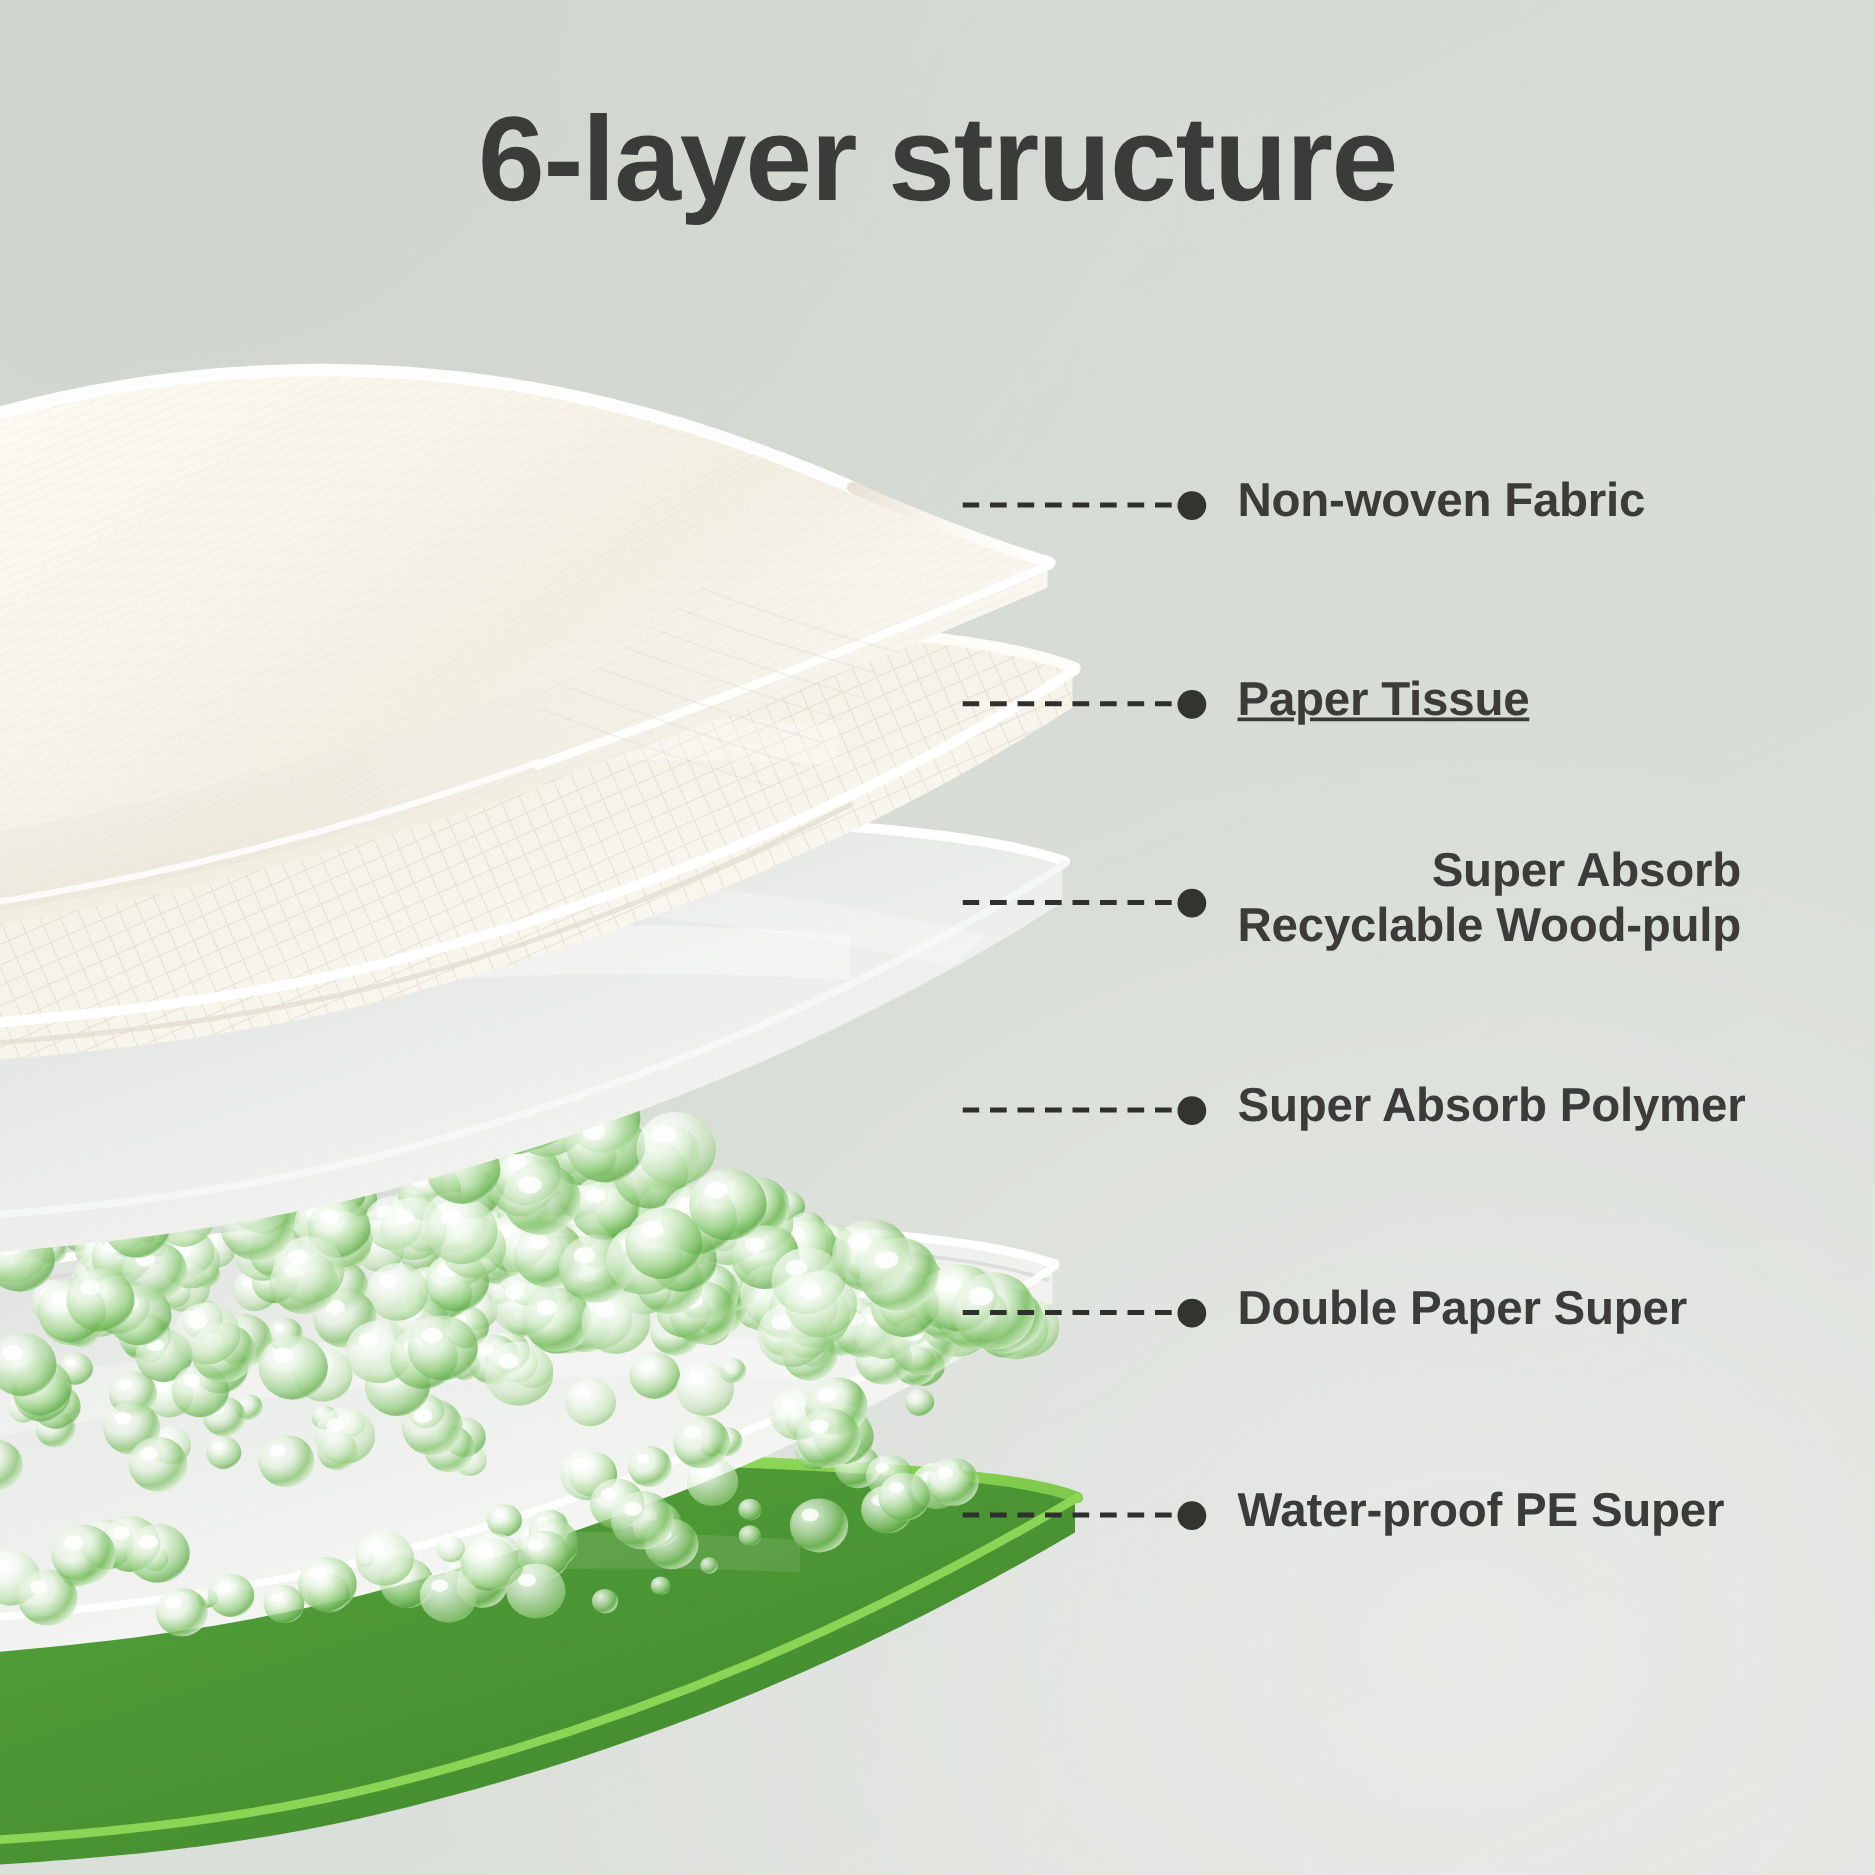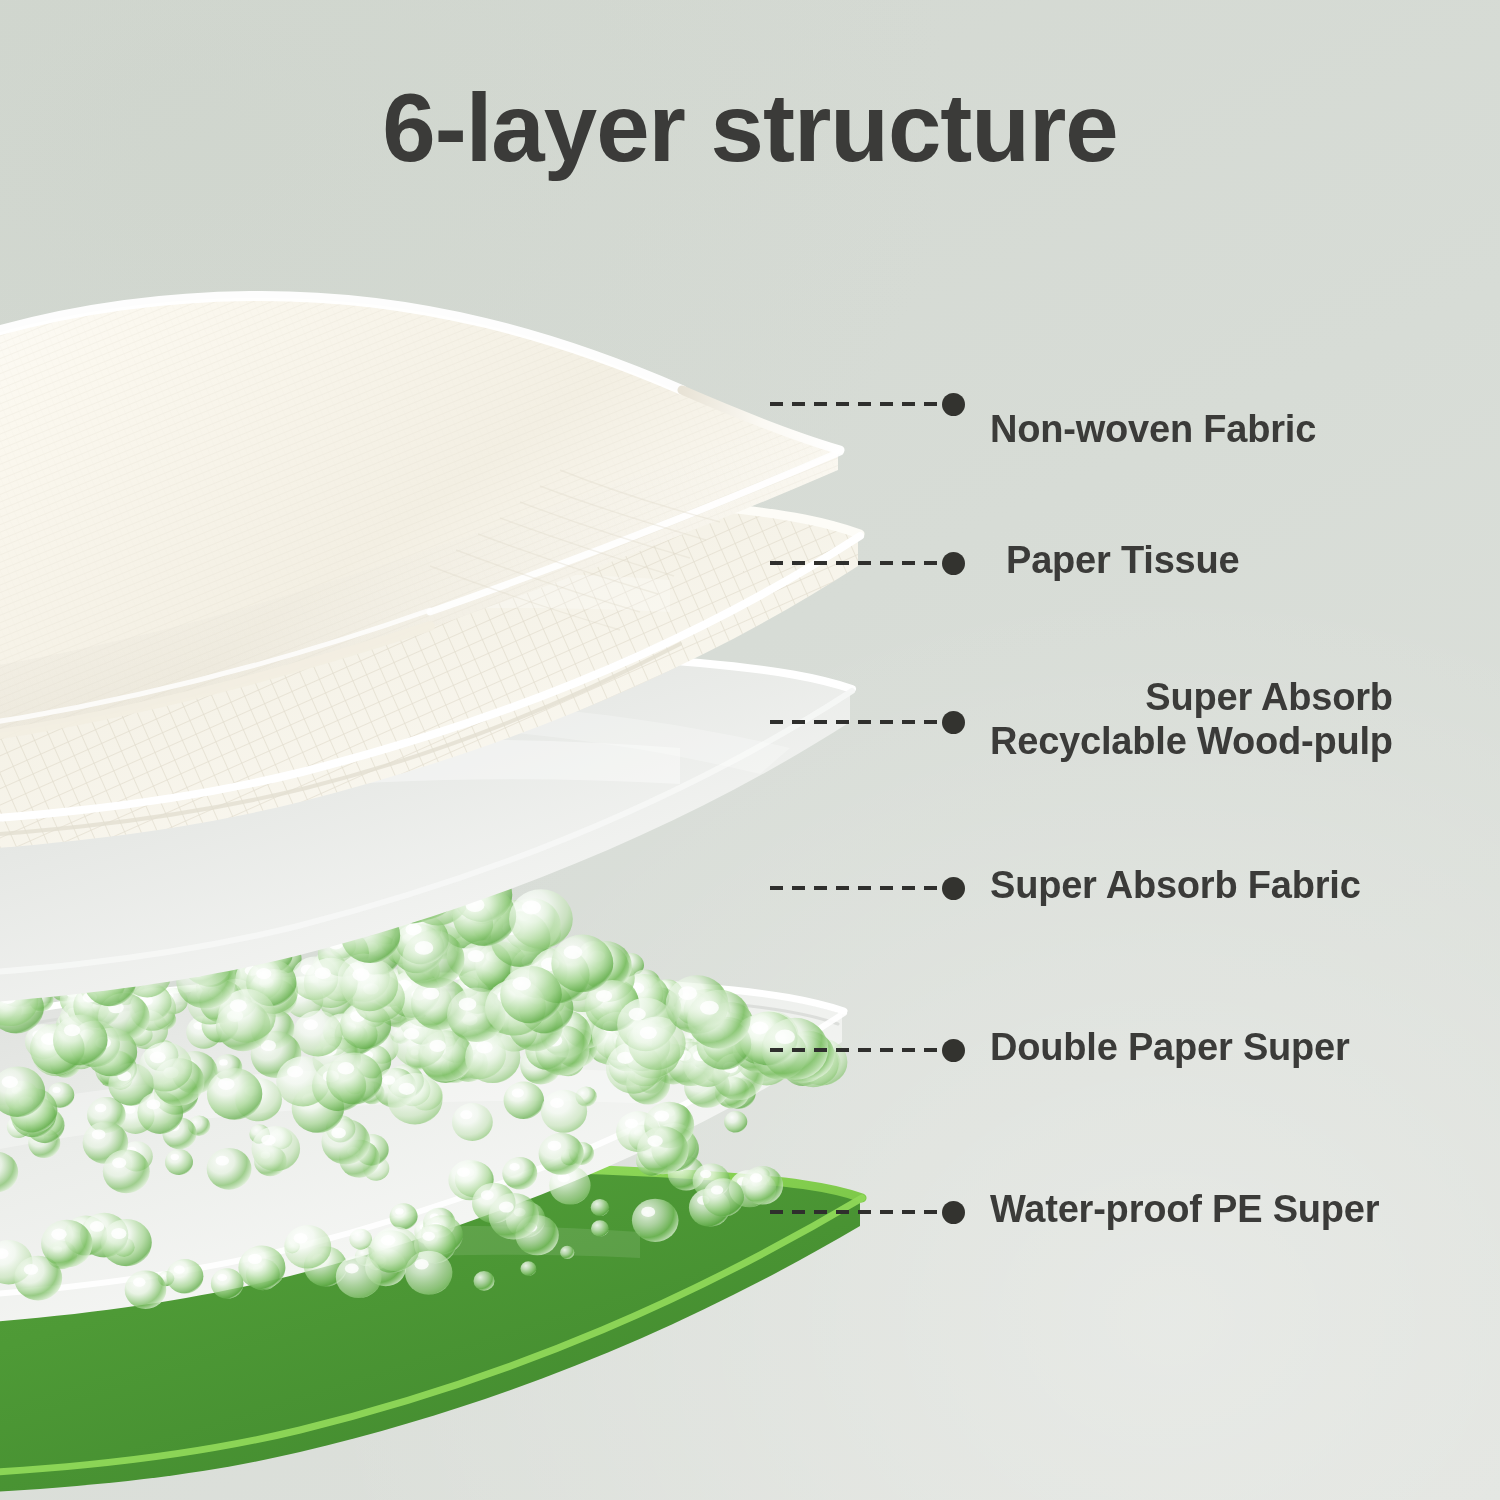--- a/index.html
+++ b/index.html
@@ -1318,40 +1318,40 @@
           <path d="M430 566 C 482 586, 552 610, 620 630"></path>
         </g>
       </g>
 
     </g>
   </svg>
 
   <div class="callout" style="left:770px;top:404px;width:600px;">
     <div class="dashline" style="width:172px;"></div>
     <div class="dot" style="left:172px;"></div>
-    <div class="clabel one" style="left:220px;margin-top:28px;">Non-woven Fabric</div>
+    <div class="clabel one" style="left:220px;">Non-woven Fabric</div>
   </div>
 
   <div class="callout" style="left:770px;top:563px;width:600px;">
     <div class="dashline" style="width:172px;"></div>
     <div class="dot" style="left:172px;"></div>
-    <div class="clabel one" style="left:236px;">Paper Tissue</div>
+    <div class="clabel one" style="left:220px;text-decoration:underline;">Paper Tissue</div>
   </div>
 
   <div class="callout" style="left:770px;top:722px;width:700px;">
     <div class="dashline" style="width:172px;"></div>
     <div class="dot" style="left:172px;"></div>
     <div class="clabel two" style="left:220px;">Super Absorb
 Recyclable Wood-pulp</div>
   </div>
 
   <div class="callout" style="left:770px;top:888px;width:680px;">
     <div class="dashline" style="width:172px;"></div>
     <div class="dot" style="left:172px;"></div>
-    <div class="clabel one" style="left:220px;">Super Absorb Fabric</div>
+    <div class="clabel one" style="left:220px;">Super Absorb Polymer</div>
   </div>
 
   <div class="callout" style="left:770px;top:1050px;width:660px;">
     <div class="dashline" style="width:172px;"></div>
     <div class="dot" style="left:172px;"></div>
     <div class="clabel one" style="left:220px;">Double Paper Super</div>
   </div>
 
   <div class="callout" style="left:770px;top:1212px;width:660px;">
     <div class="dashline" style="width:172px;"></div>

